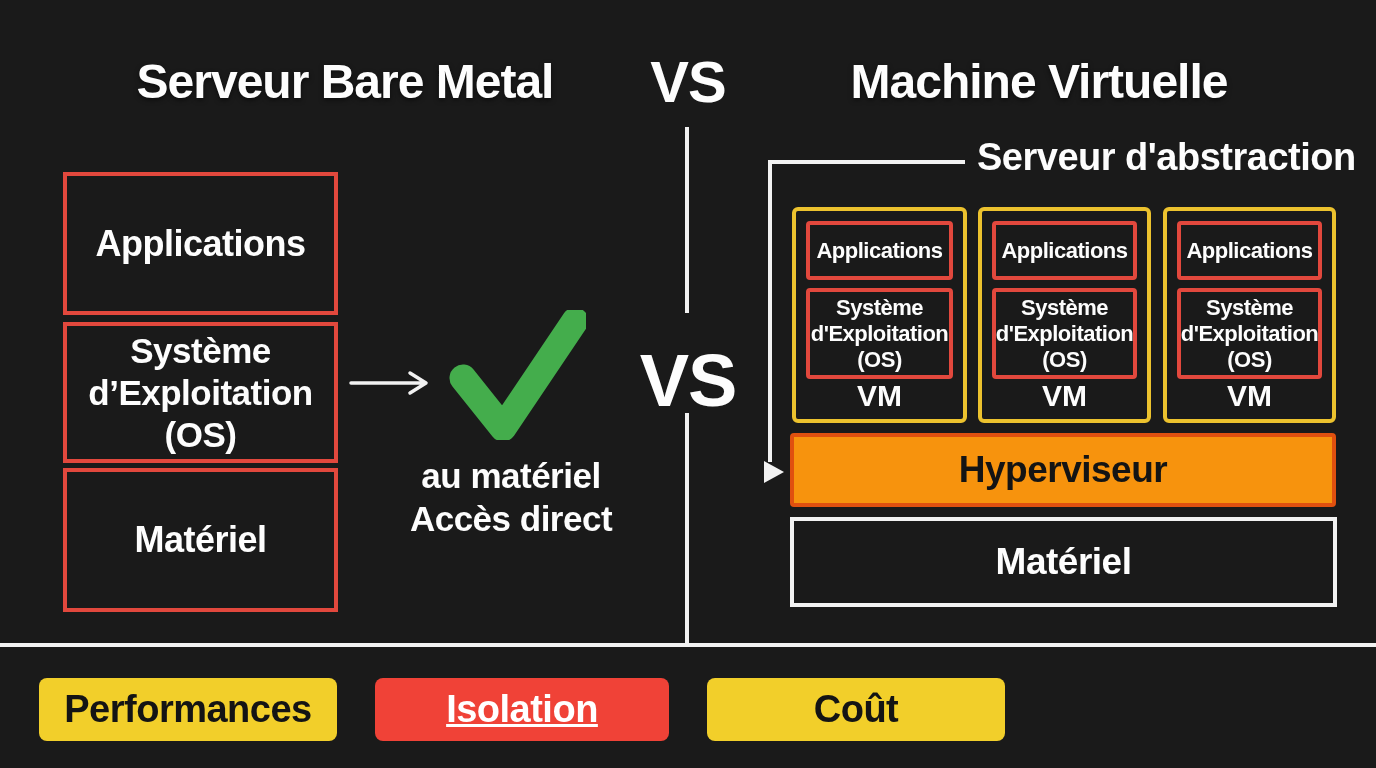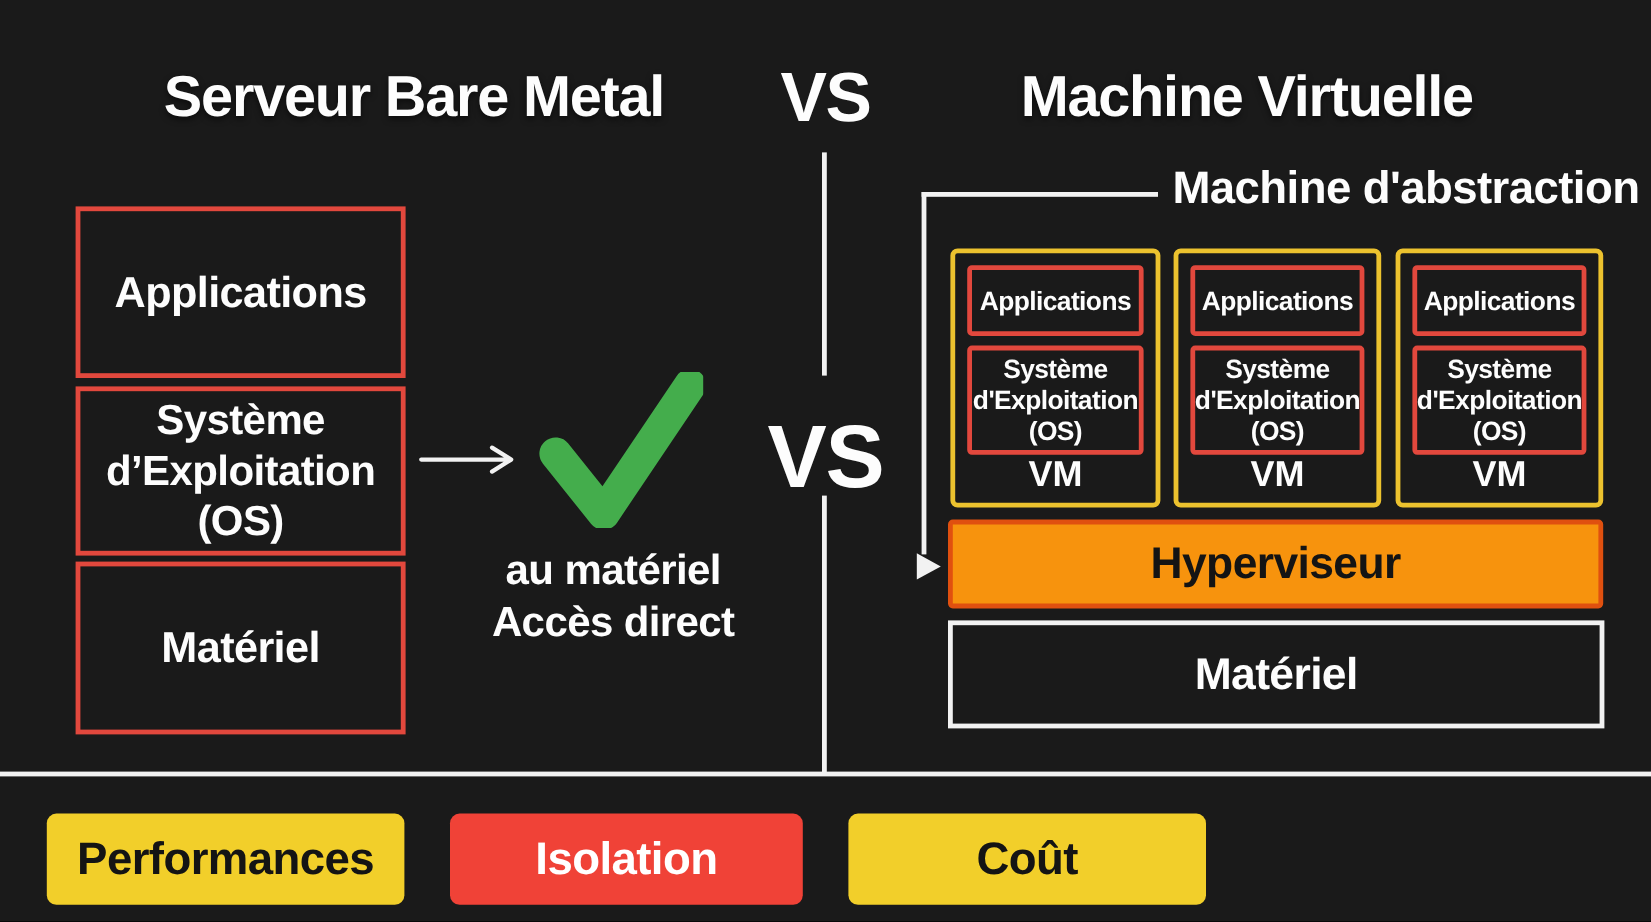--- a/index.html
+++ b/index.html
@@ -48,24 +48,24 @@
   .vm1{left:792px;width:175px;} .vm2{left:978px;width:173px;} .vm3{left:1163px;width:173px;}
   .vm-app{height:63px;border:4px solid var(--red-border);border-radius:4px;font-size:22px;letter-spacing:-0.5px;display:flex;align-items:center;justify-content:center;}
   .vm-os{margin-top:8px;height:97px;border:4px solid var(--red-border);border-radius:4px;font-size:22px;line-height:26px;letter-spacing:-0.5px;display:flex;flex-direction:column;align-items:center;justify-content:center;text-align:center;}
   .vm-os span{display:block;}
   .vm-tag{flex:1;display:flex;align-items:center;justify-content:center;font-size:30px;}
 
   .hypervisor{left:790px;top:433px;width:546px;height:74px;background:var(--orange-fill);border:4px solid var(--orange-border);border-radius:4px;color:var(--text-dark);font-size:37px;letter-spacing:-0.5px;}
   .hardware{left:790px;top:517px;width:547px;height:90px;border:4px solid var(--line);font-size:37px;letter-spacing:-0.5px;}
 
   
-  .badge{top:678px;height:76px;border-radius:8px;font-size:38px;letter-spacing:-0.5px;}
+  .badge{top:678px;height:63px;border-radius:8px;font-size:38px;letter-spacing:-0.5px;}
   .badge.yellow{background:var(--badge-yellow);color:var(--text-dark);}
   .badge.red{background:var(--badge-red);color:#fff;}
-  .b-1{left:39px;width:298px;} .b-2{left:375px;width:294px;} .b-3{left:707px;width:298px;} .b-4{left:1041px;width:297px;}
+  .b-1{left:39px;width:298px;} .b-2{left:375px;width:294px;text-decoration:underline;} .b-3{left:707px;width:298px;} .b-4{left:1041px;width:297px;}
 </style>
 </head>
 <body>
 
 <div class="stage">
 
   <div class="abs ctr title title-left">Serveur Bare Metal</div>
   <div class="abs ctr vs-top">VS</div>
   <div class="abs ctr title title-right">Machine Virtuelle</div>
 
@@ -93,21 +93,21 @@
     <path d="M15 68 L55 118 L127 11" fill="none" stroke="#44ad4c" stroke-width="27" stroke-linecap="round" stroke-linejoin="round"></path>
   </svg>
 
   <div class="abs ctr caption" style="flex-direction:column;">
     <span>au matériel</span>
     <span>Accès direct</span>
   </div>
 
   <div class="abs ctr vs-mid">VS</div>
 
-  <div class="abs abstraction-label">Machine d'abstraction</div>
+  <div class="abs abstraction-label">Serveur d'abstraction</div>
   <div class="abs conn-h"></div>
   <div class="abs conn-v"></div>
   <div class="abs conn-arrow"></div>
 
   <div class="abs vm vm1">
     <div class="vm-app">
       <span>Applications</span>
     </div>
     <div class="vm-os">
       <span>Système</span>

